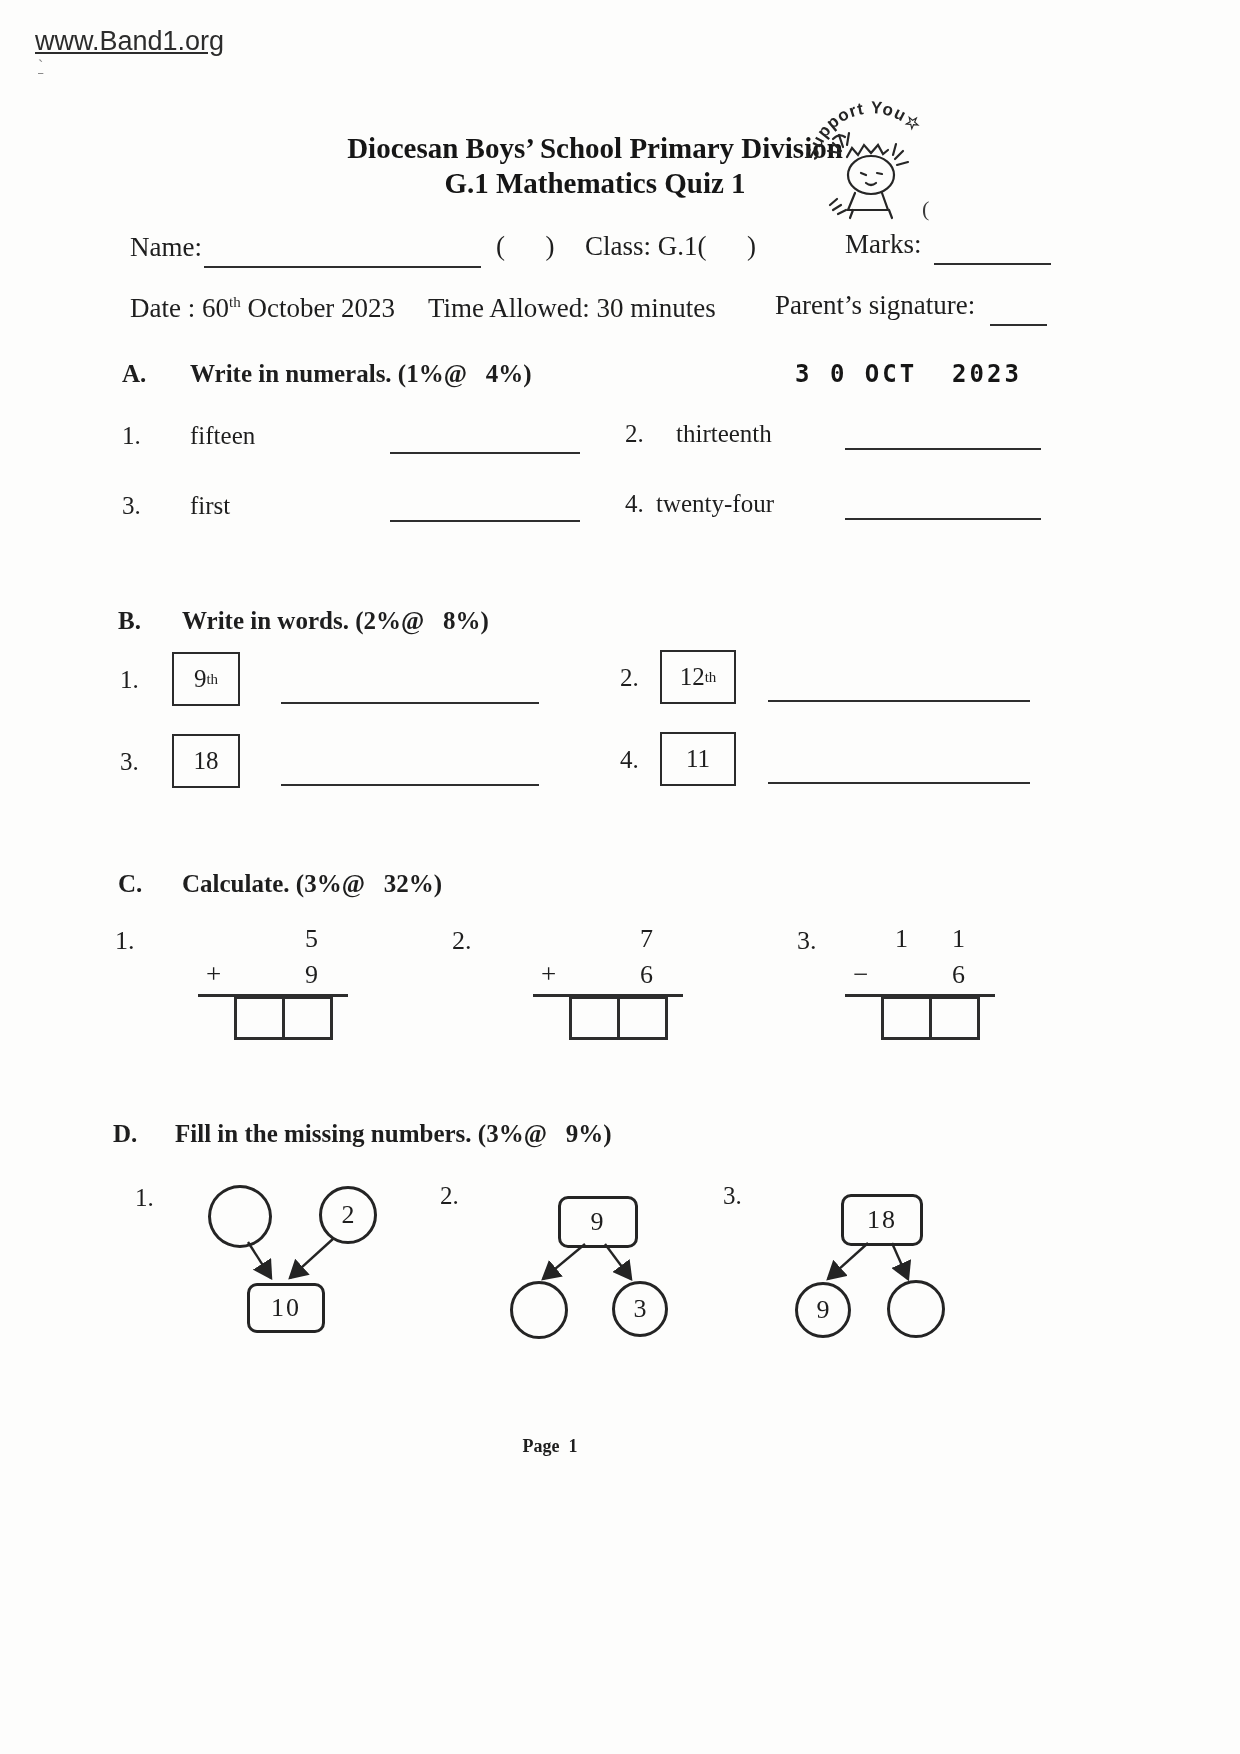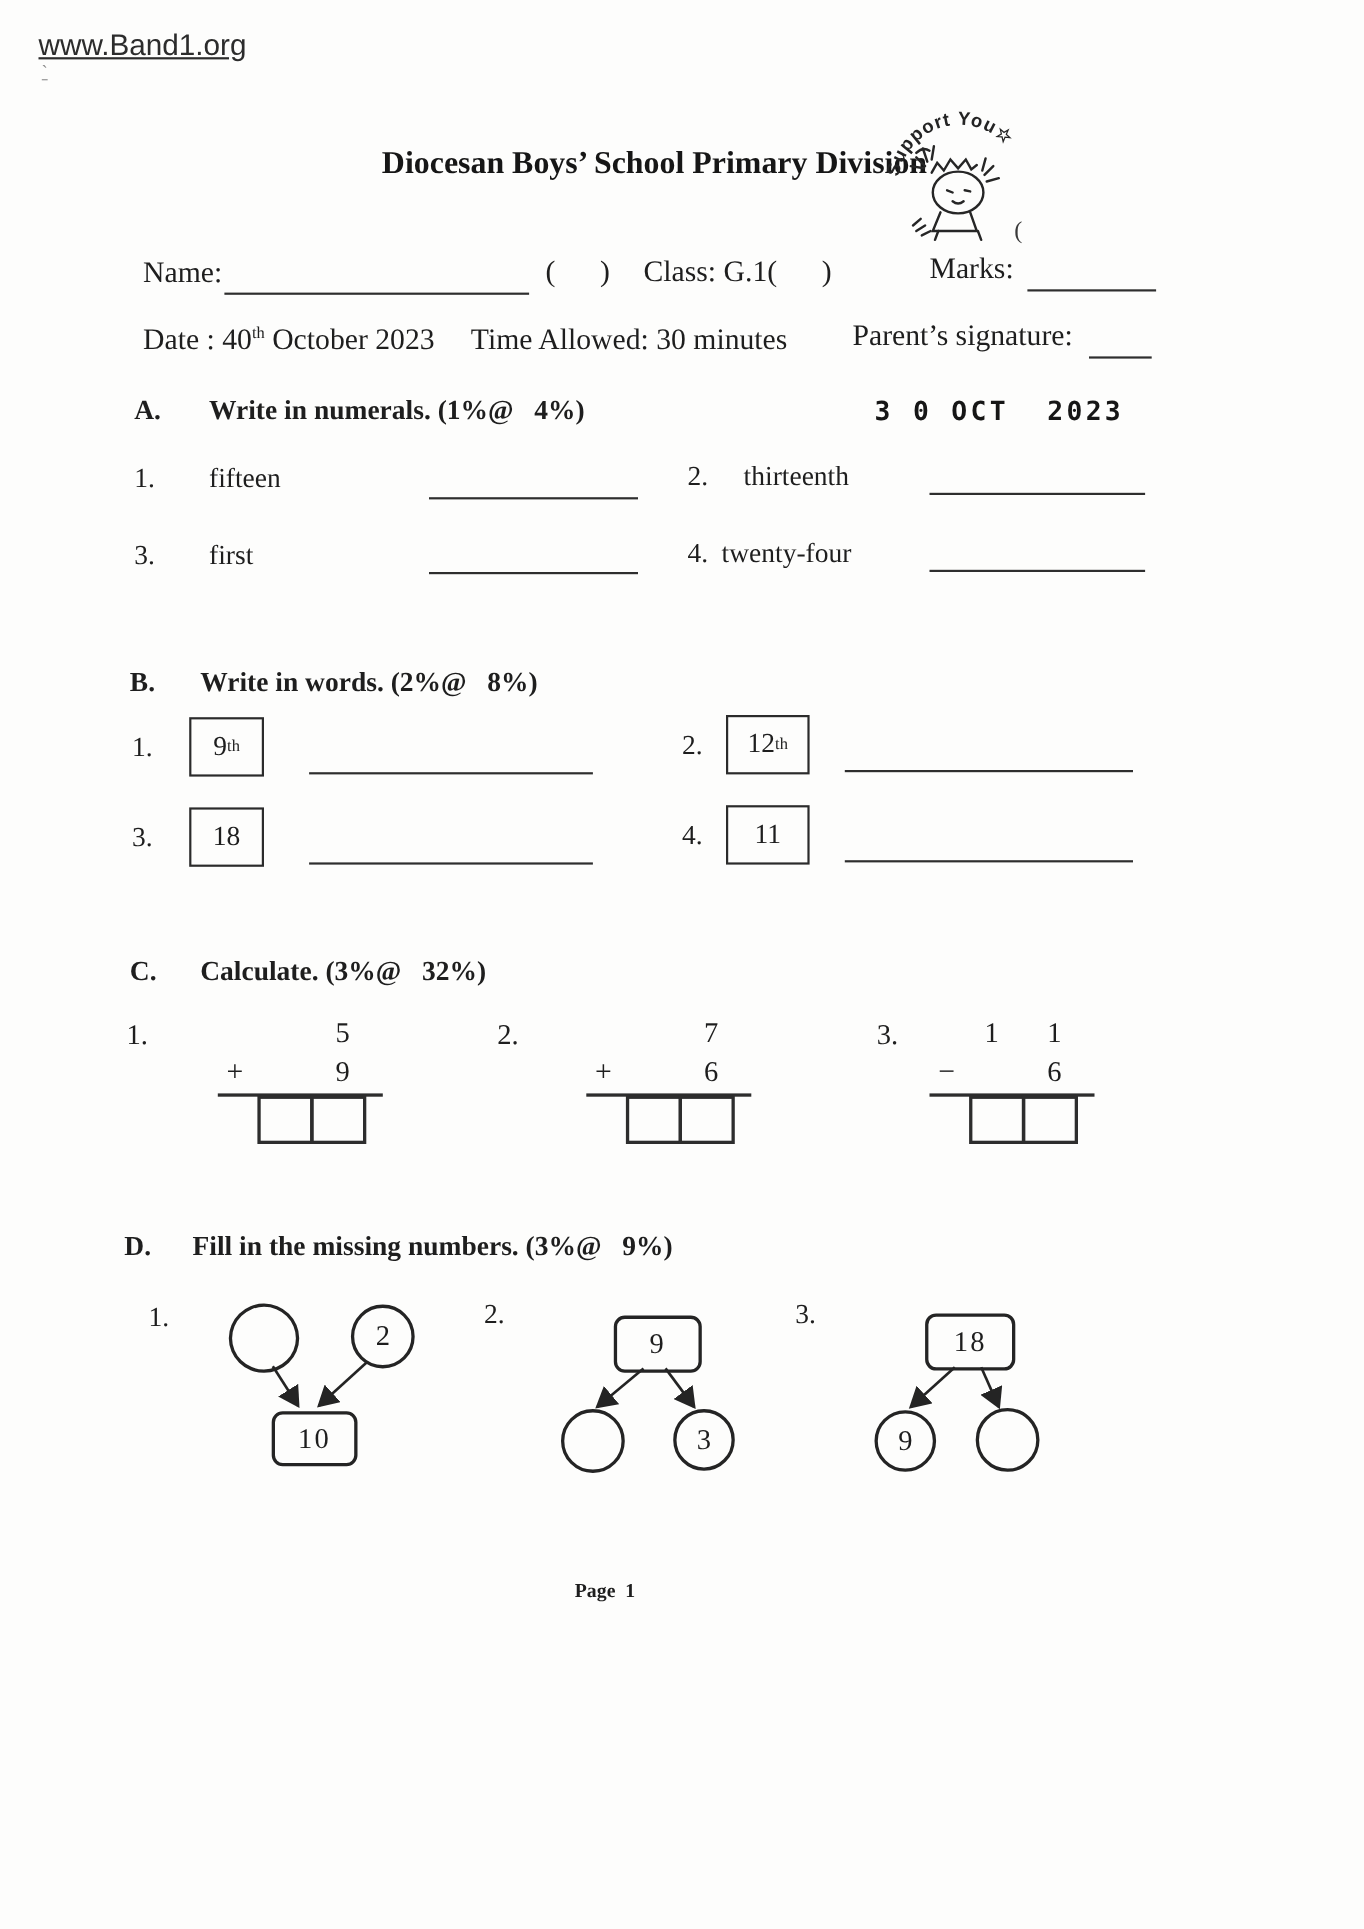--- a/index.html
+++ b/index.html
@@ -50,20 +50,21 @@
   .footer{width:1100px;text-align:center;font-weight:bold;font-size:18px;}
 </style>
 </head>
 <body>
 
 <div class="abs sans" style="left:35px;top:26px;font-size:27px;color:#2c2c2c;">www.Band1.org</div>
 <div class="abs sans" style="left:38px;top:58px;font-size:16px;color:#8a8a8a;">`</div>
 
 <div class="abs serif bold" style="left:0;top:131px;width:1190px;text-align:center;font-size:29px;line-height:35px;color:#161616;">
   <div>Diocesan Boys’ School Primary Division</div>
+  <div>G.1 Mathematics Quiz 1</div>
 </div>
 
 <div class="abs" style="left:803px;top:95px;width:135px;height:135px;">
   <svg width="135" height="135" viewBox="0 0 135 135">
     <defs>
       <path id="arcpath" d="M 14,66 A 56,56 0 0 1 124,62"></path>
     </defs>
     <text style="font-family:'Liberation Sans',sans-serif;font-size:17px;font-weight:bold;fill:#242424;letter-spacing:1px;">
       <textPath href="#arcpath">Support You☆</textPath>
     </text>
@@ -91,21 +92,21 @@
 <div class="abs serif" style="left:922px;top:196px;font-size:22px;color:#3a3a3a;">(</div>
 
 <div class="abs serif t27" style="left:130px;top:232px;">Name:</div>
 <div class="abs blank" style="left:204px;top:238px;width:277px;height:28px;"></div>
 <div class="abs serif t27 pre" style="left:496px;top:231px;">(      )</div>
 <div class="abs serif t27 pre" style="left:585px;top:231px;">Class: G.1(      )</div>
 <div class="abs serif t27" style="left:845px;top:229px;">Marks:</div>
 <div class="abs blank" style="left:934px;top:235px;width:117px;height:28px;"></div>
 
 <div class="abs serif t27" style="left:130px;top:293px;">
-  <span class="pre">Date : 40</span><sup>th</sup><span class="pre"> October 2023</span>
+  <span class="pre">Date : 60</span><sup>th</sup><span class="pre"> October 2023</span>
 </div>
 <div class="abs serif t27" style="left:428px;top:293px;">Time Allowed: 30 minutes</div>
 <div class="abs serif t27" style="left:775px;top:290px;">Parent’s signature:</div>
 <div class="abs blank" style="left:990px;top:296px;width:57px;height:28px;"></div>
 <div class="abs stamp-date pre" style="left:795px;top:360px;">3 0 OCT  2023</div>
 
 <div class="abs serif bold t25" style="left:122px;top:360px;">A.</div>
 <div class="abs serif bold t25 pre" style="left:190px;top:360px;">Write in numerals. (1%@   4%)</div>
 
 <div class="abs serif t25" style="left:122px;top:422px;">1.</div>

